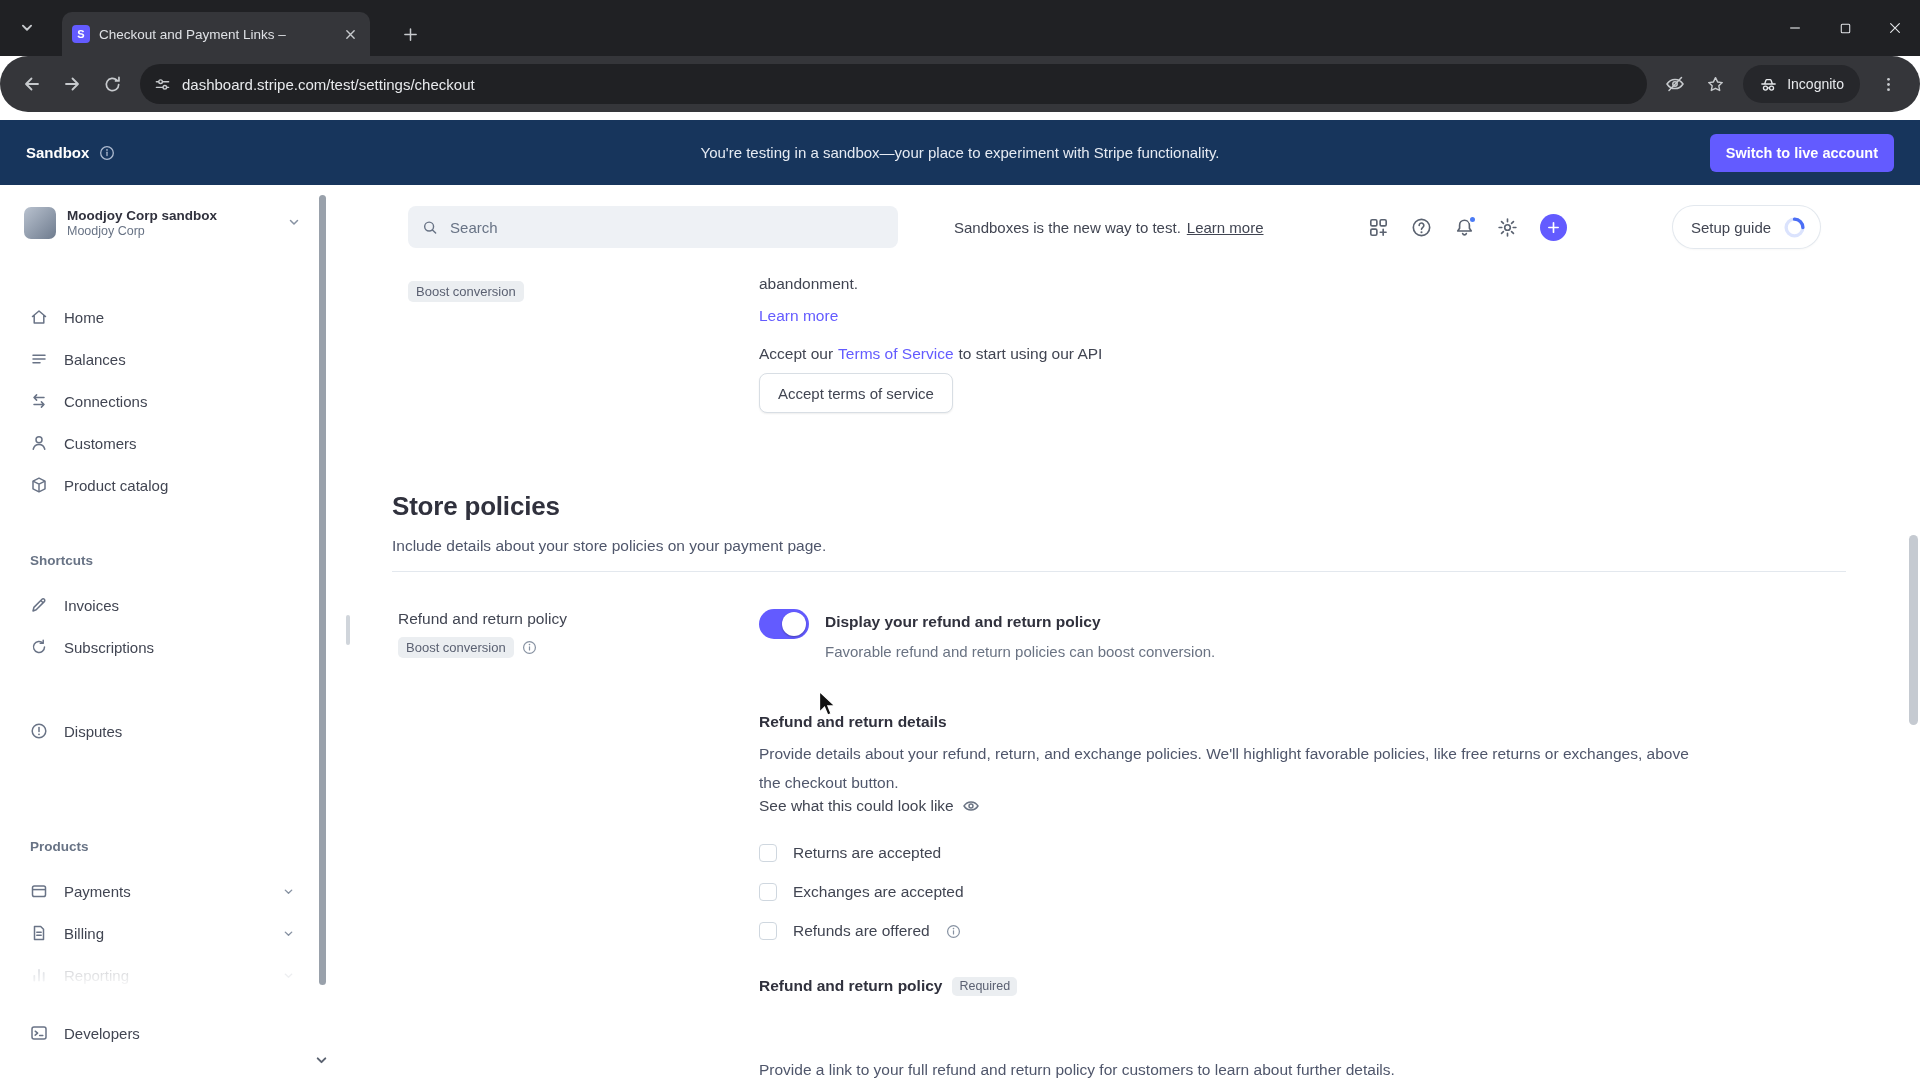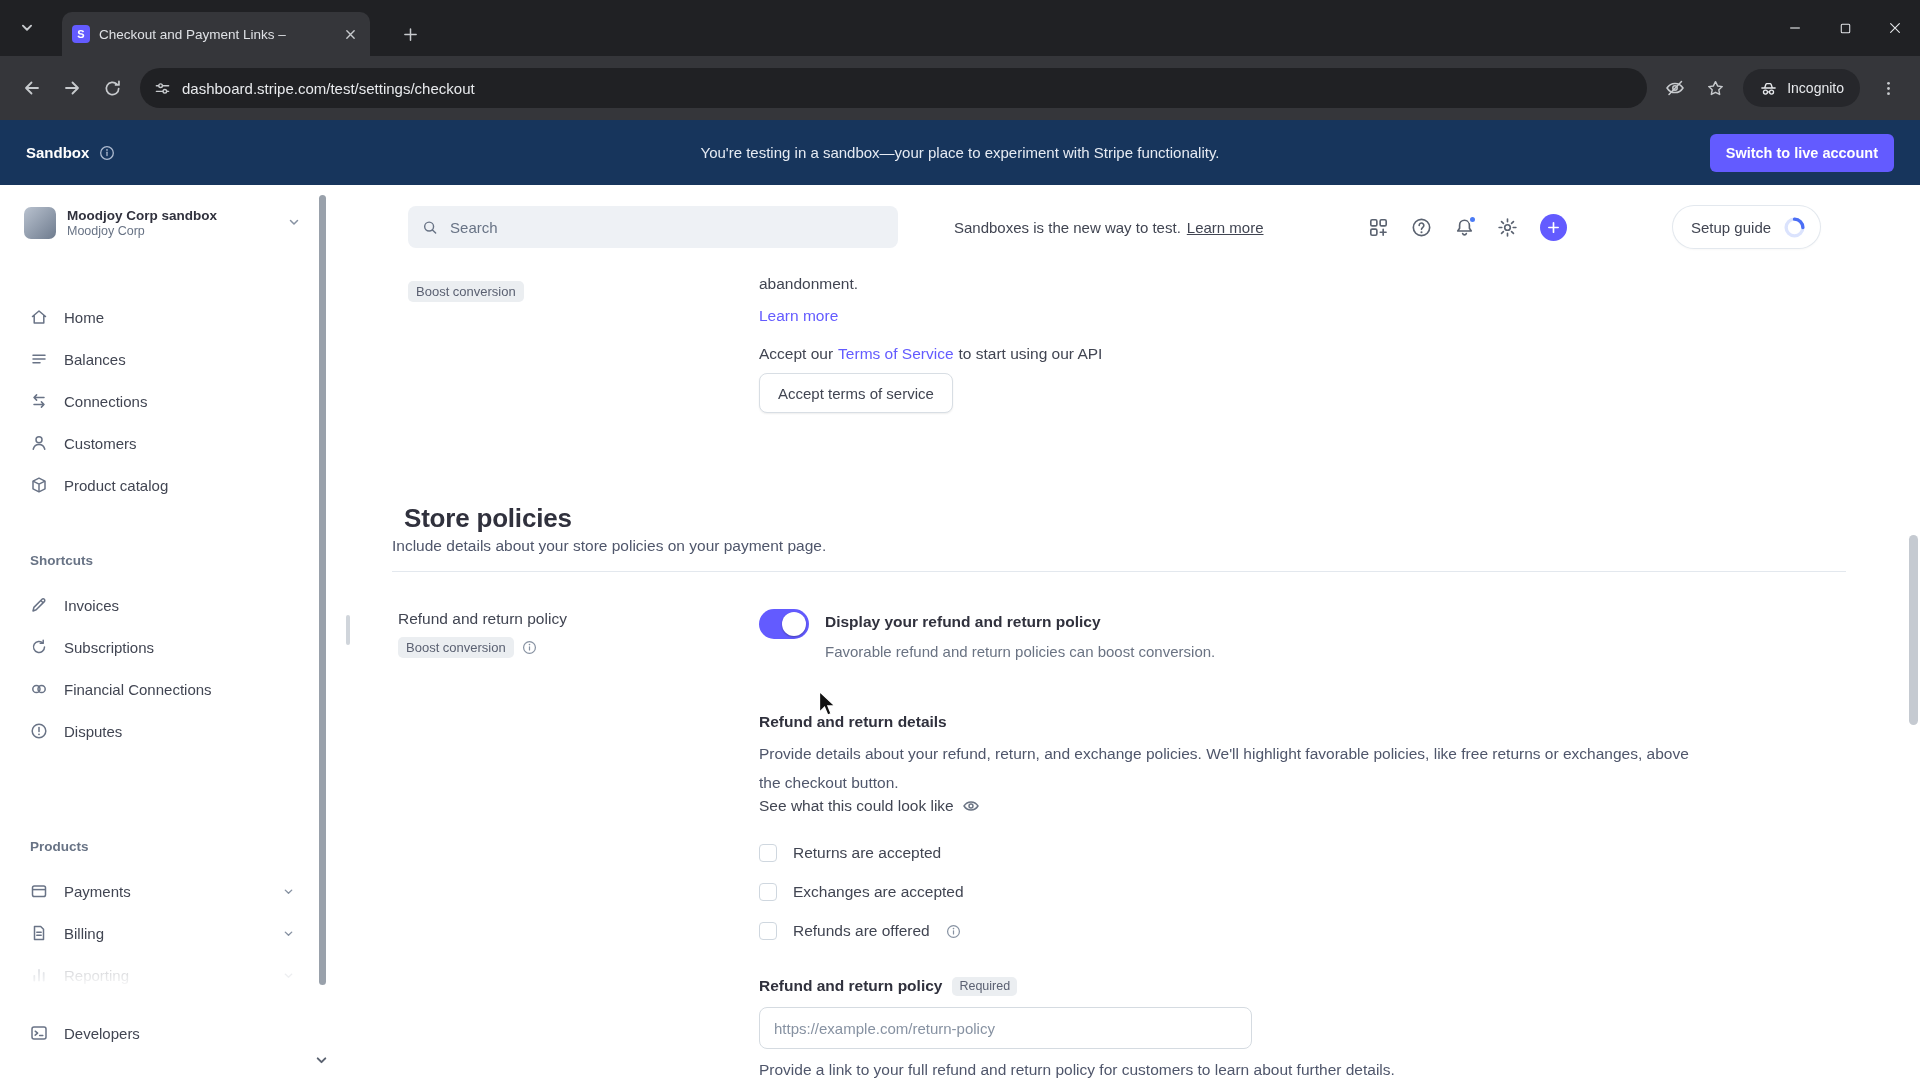--- a/index.html
+++ b/index.html
@@ -15,22 +15,22 @@
   .favicon { width:18px; height:18px; border-radius:4px; background:#635bff; color:#fff; font-size:11px;
     font-weight:bold; display:flex; align-items:center; justify-content:center; flex:none; }
   .tab-title { flex:1; color:#dfe1e5; font-size:13.5px; white-space:nowrap; overflow:hidden; text-overflow:ellipsis; }
   .tab-close { width:20px; height:20px; border-radius:50%; display:flex; align-items:center; justify-content:center; color:#c7cacd; flex:none; }
   .newtab-btn { position:absolute; left:392px; top:16px; width:36px; height:36px; border-radius:50%;
     display:flex; align-items:center; justify-content:center; color:#c7cacd; }
   .win-controls { position:absolute; right:0; top:0; height:56px; display:flex; }
   .win-btn { width:50px; height:56px; display:flex; align-items:center; justify-content:center; color:#e4e6e9; }
 
   
-  .toolbar { position:absolute; top:56px; left:0; right:0; height:64px; background:#35363a;
-    display:flex; align-items:center; padding:0 12px; }
+  .toolbar { position:absolute; top:56px; left:0; right:0; height:56px; background:#35363a;
+    display:flex; align-items:center; padding:0 12px;border-radius:31px; }
   .tb-btn { width:40px; height:40px; border-radius:50%; display:flex; align-items:center; justify-content:center;
     color:#c7cacd; flex:none; }
   .urlbar { flex:1; height:40px; margin:0 8px; background:#202124; border-radius:20px;
     display:flex; align-items:center; padding:0 14px; gap:11px; min-width:0; }
   .url-text { color:#e8eaed; font-size:15px; white-space:nowrap; overflow:hidden; }
   .incognito-chip { height:38px; border-radius:19px; background:#26272b; display:flex; align-items:center;
     gap:9px; padding:0 16px; margin:0 8px; color:#e8eaed; font-size:14px; flex:none; }
 
   
   .banner { position:absolute; top:120px; left:0; right:0; height:65px; background:#17355c;
@@ -305,29 +305,20 @@
       </div>
       <div class="s-item" style="top:441px">
         <span class="nav-ic">
             <svg width="18" height="18" viewBox="0 0 18 18">
               <path d="M14.5 9a5.5 5.5 0 1 1-1.6-3.9" fill="none" stroke="currentColor" stroke-width="1.5" stroke-linecap="round"></path>
               <path d="M13.2 2.2v3h-3" fill="none" stroke="currentColor" stroke-width="1.5" stroke-linecap="round" stroke-linejoin="round"></path>
             </svg>
           </span>
         <span>Subscriptions</span>
       </div>
-      <div class="s-item" style="top:483px">
-        <span class="nav-ic">
-            <svg width="18" height="18" viewBox="0 0 18 18">
-              <circle cx="6.4" cy="9" r="3.6" fill="none" stroke="currentColor" stroke-width="1.5"></circle>
-              <circle cx="11.6" cy="9" r="3.6" fill="none" stroke="currentColor" stroke-width="1.5"></circle>
-            </svg>
-          </span>
-        <span>Financial Connections</span>
-      </div>
       <div class="s-item" style="top:525px">
         <span class="nav-ic">
             <svg width="18" height="18" viewBox="0 0 18 18">
               <circle cx="9" cy="9" r="6.8" fill="none" stroke="currentColor" stroke-width="1.5"></circle>
               <path d="M9 5.6v4" stroke="currentColor" stroke-width="1.5" stroke-linecap="round"></path>
               <circle cx="9" cy="12.3" r=".9" fill="currentColor"></circle>
             </svg>
           </span>
         <span>Disputes</span>
       </div>
@@ -460,21 +451,21 @@
       <span class="badge c-left-badge">Boost conversion</span>
       <div class="tail-text">abandonment.</div>
       <div class="learn-more"><span class="link">Learn more</span></div>
       <div class="tos-line">
         <span>Accept our</span>
         <span class="link">Terms of Service</span>
         <span>to start using our API</span>
       </div>
       <button class="accept-btn">Accept terms of service</button>
 
-      <h2 class="section-title" style="margin:12px">Store policies</h2>
+      <h2 class="section-title" style="margin:0">Store policies</h2>
       <div class="section-sub">Include details about your store policies on your payment page.</div>
       <div class="divider"></div>
 
       <div class="row-label">Refund and return policy</div>
       <div class="row-badge-wrap">
         <span class="badge">Boost conversion</span>
         <span class="info-ic">
           <svg width="15" height="15" viewBox="0 0 16 16">
               <circle cx="8" cy="8" r="6.3" fill="none" stroke="currentColor" stroke-width="1.3"></circle>
               <path d="M8 7.2v3.4" stroke="currentColor" stroke-width="1.3" stroke-linecap="round"></path>
@@ -517,21 +508,20 @@
               <path d="M8 7.2v3.4" stroke="currentColor" stroke-width="1.3" stroke-linecap="round"></path>
               <circle cx="8" cy="4.9" r=".85" fill="currentColor"></circle>
             </svg>
         </span>
       </div>
 
       <div class="input-label-row">
         <span class="input-label">Refund and return policy</span>
         <span class="badge sm">Required</span>
       </div>
-      <input class="policy-input" type="text" placeholder="https://example.com/return-policy" style="">
 
       <div class="footer-hint">Provide a link to your full refund and return policy for customers to learn about further details.</div>
     </div>
 
     <div class="page-scrollbar"></div>
   </div>
 
   <svg class="cursor" width="22" height="30" viewBox="0 0 22 30">
     <path d="M1.5 1.5v20.6l5-4.9 3.2 7.9 3.4-1.4-3.2-7.8h6.9z" fill="#111" stroke="#fff" stroke-width="1.3"></path>
   </svg>

